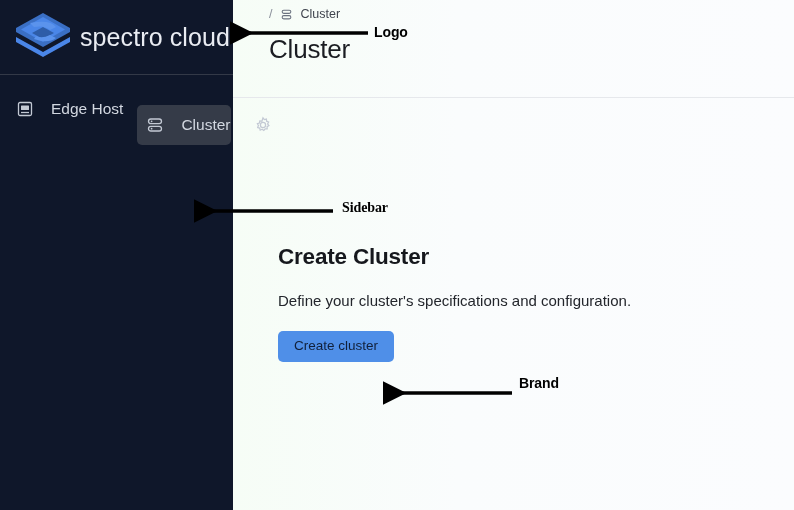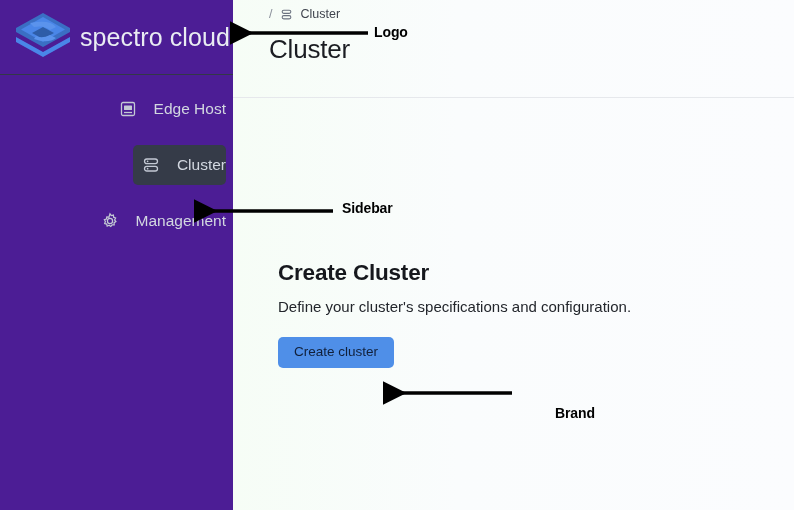--- a/index.html
+++ b/index.html
@@ -17,21 +17,21 @@
     width: 794px;
     height: 510px;
     display: flex;
     background: #ffffff;
   }
 
   
   .sidebar {
     width: 233px;
     height: 510px;
-    background: #4c1d95;
+    background: #0f172a;
     flex: 0 0 233px;
     display: flex;
     flex-direction: column;
     position: relative;
     z-index: 2;
   }
 
   .sidebar-header {
     height: 75px;
     display: flex;
@@ -53,22 +53,21 @@
     color: #e9ecf2;
     letter-spacing: 0.1px;
     margin-left: 6px;
     white-space: nowrap;
     font-weight: 400;
   }
 
   .nav {
     padding-top: 14px;
     display: flex;
-    flex-direction: column;
-    align-items: flex-end;
+    flex-direction: row;
   }
 
   .nav-item {
     height: 40px;
     margin: 0 7px;
     display: flex;
     align-items: center;
     padding-left: 8px;
     border-radius: 5px;
     cursor: pointer;
@@ -136,35 +135,35 @@
     position: absolute;
     left: 0; right: 0;
     top: 97px;
     height: 1px;
     background: #e6e8ec;
   }
 
   .content-block {
     position: absolute;
     left: 45px;
-    top: 260px;
+    top: 244px;
     right: 0;
   }
 
   .content-heading {
     font-size: 22.5px;
     font-weight: bold;
     color: #16181d;
     letter-spacing: -0.2px;
   }
 
   .content-para {
     font-size: 15px;
     color: #23262c;
-    margin-top: 12px;
+    margin-top: 22px;
     white-space: nowrap;
   }
 
   .cta-button {
     margin-top: 22px;
     display: inline-block;
     background: #4f8fe8;
     color: #11203a;
     border: none;
     border-radius: 5px;
@@ -186,22 +185,22 @@
 
   .anno-label {
     position: absolute;
     font-size: 14px;
     font-weight: bold;
     color: #000000;
     white-space: nowrap;
     letter-spacing: -0.1px;
   }
   .anno-logo    { left: 374px; top: 24px; }
-  .anno-sidebar { left: 342px; top: 200px; }
-  .anno-brand   { left: 519px; top: 405px; margin-left: 36px; }
+  .anno-sidebar { left: 342px; top: 200px; font-family: Liberation Serif, serif; }
+  .anno-brand   { left: 519px; top: 375px; }
 </style>
 </head>
 <body>
 
 <div class="app">
 
   <aside class="sidebar">
 
     <div class="sidebar-header">
       <svg class="logo-mark" viewBox="0 0 62 52">
@@ -243,21 +242,20 @@
       </div>
 
 
       <div class="nav-item">
         <span class="nav-icon">
           <svg width="18" height="18" viewBox="0 0 18 18" fill="none" stroke="currentColor" stroke-width="1.25">
             <circle cx="9" cy="9" r="2.6"></circle>
             <path d="M9 1.9 L10.3 3.6 L12.4 3.1 L12.6 5.2 L14.6 6 L13.6 7.9 L14.9 9.6 L13.1 10.7 L13.2 12.9 L11.1 12.8 L9.8 14.5 L8.1 13.3 L6.2 14.2 L5.7 12.1 L3.7 11.5 L4.4 9.5 L3.4 7.6 L5.4 7 L5.8 4.9 L7.9 5.2 Z"></path>
           </svg>
         </span>
-        <span class="nav-label">Management</span>
       </div>
 
     </nav>
   </aside>
 
   <main class="main">
 
     <div class="breadcrumb">
       <span class="crumb-slash">/</span>
       <span class="crumb-icon">

